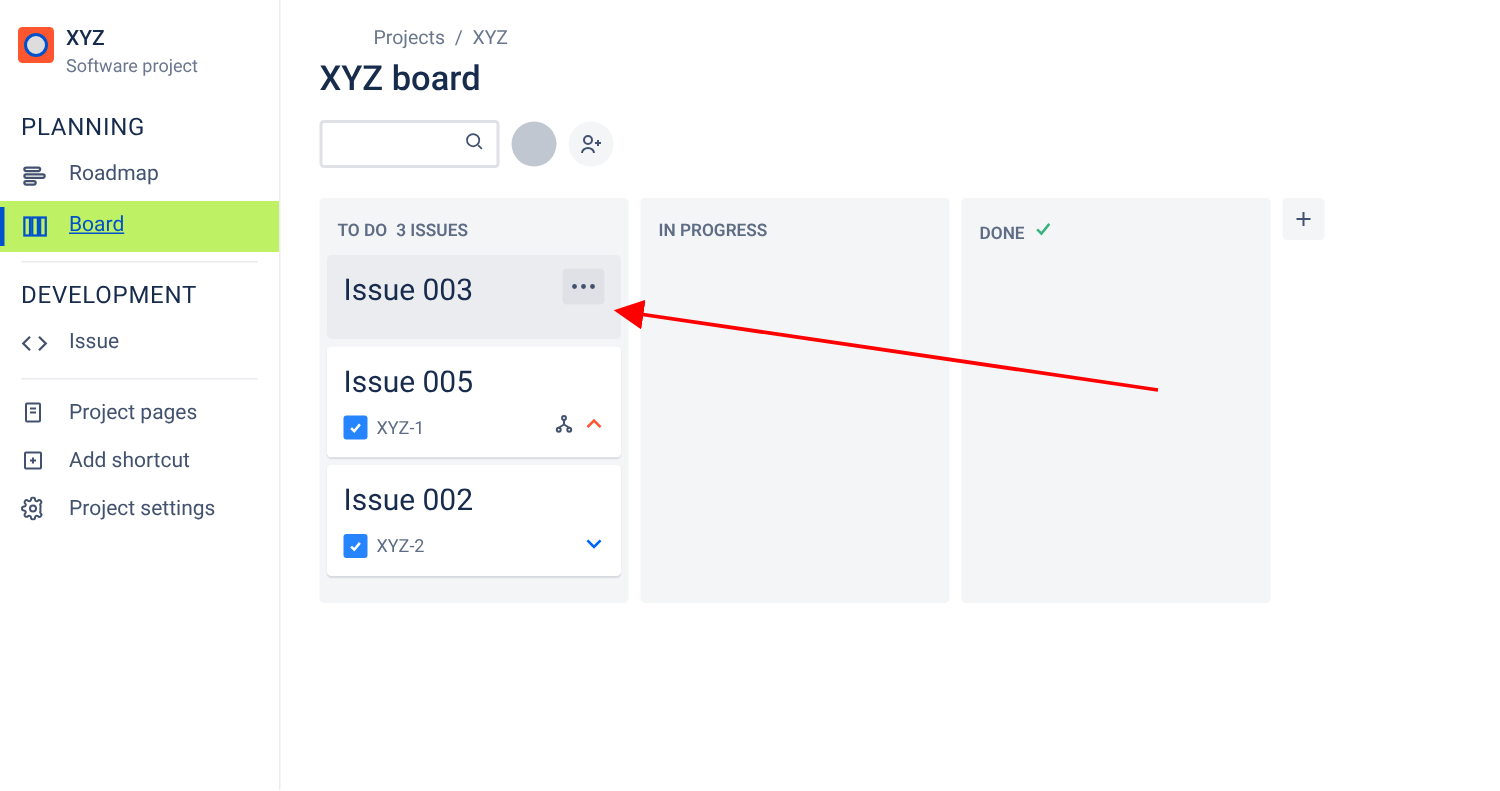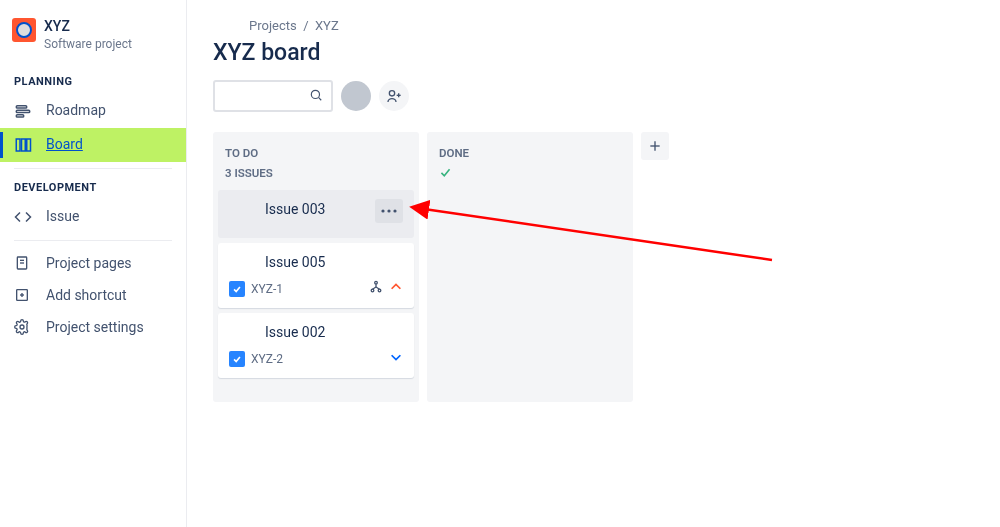--- a/index.html
+++ b/index.html
@@ -39,22 +39,22 @@
       content: "";
       position: absolute;
       width: 12px; height: 12px;
       border: 2px solid #0052CC;
       border-radius: 50%;
       background: #ddd;
     }
     .project-name { font-size: 14px; font-weight: 500; color: #172B4D; line-height: 1.2; }
     .project-sub { font-size: 12px; color: #6B778C; line-height: 1.2; margin-top: 2px; }
     .section-label {
-      font-size: 11px;
-      font-weight: 700;
+      font-size: 16px;
+      font-weight: 400;
       color: #172B4D;
       letter-spacing: 0.5px;
       padding: 6px 14px;
     }
     .nav-item {
       display: flex;
       align-items: flex-start;
       padding: 8px 14px;
       color: #42526E;
       cursor: pointer;
@@ -111,35 +111,35 @@
     .column {
       width: 206px;
       background: #F4F5F7;
       border-radius: 3px;
       padding: 0;
       display: flex; flex-direction: column;
     }
     .column-header {
       font-size: 11.5px; font-weight: 600; color: #5E6C84;
       padding: 14px 12px 10px;
-      display: flex; align-items: flex-start; gap: 6px; flex-direction: column;
+      display: flex; align-items: flex-end; gap: 6px;
     }
     .card {
       background: #fff;
       border-radius: 3px;
       margin: 0 5px 5px;
       padding: 10px 10px;
       border: 1px solid transparent;
       box-shadow: 0 1px 1px rgba(9,30,66,0.13);
     }
     .card.hovered {
       background: #EBECF0;
       box-shadow: none;
     }
-    .card-title { font-size: 14px; color: #172B4D; margin-bottom: 10px; margin-left: 36px; }
+    .card-title { font-size: 20px; color: #172B4D; margin-bottom: 10px; }
     .card-footer {
       display: flex; align-items: center; justify-content: space-between;
     }
     .card-left { display: flex; align-items: center; gap: 6px; }
     .issue-type-icon {
       width: 16px; height: 16px; background: #2684FF; border-radius: 2px;
       display: flex; align-items: center; justify-content: center;
     }
     .issue-type-icon svg { width: 10px; height: 10px; }
     .issue-key { font-size: 12px; color: #5E6C84; }
@@ -357,20 +357,25 @@
                 <svg width="14" height="14" viewBox="0 0 16 16" fill="none" stroke="#0065FF" stroke-width="2">
                     <polyline points="3 6 8 11 13 6"></polyline>
                   </svg>
               </span>
             </div>
           </div>
         </div>
 
       </div>
 
+      <div class="column tall-col">
+        <div class="column-header">
+          <span>IN PROGRESS</span>
+        </div>
+      </div>
 
       <div class="column tall-col">
         <div class="column-header">
           <span>DONE</span>
           <span>
             <svg width="13" height="13" viewBox="0 0 16 16" fill="none" stroke="#36B37E" stroke-width="2">
                 <polyline points="3 8.5 6.5 12 13 4"></polyline>
               </svg>
           </span>
         </div>

